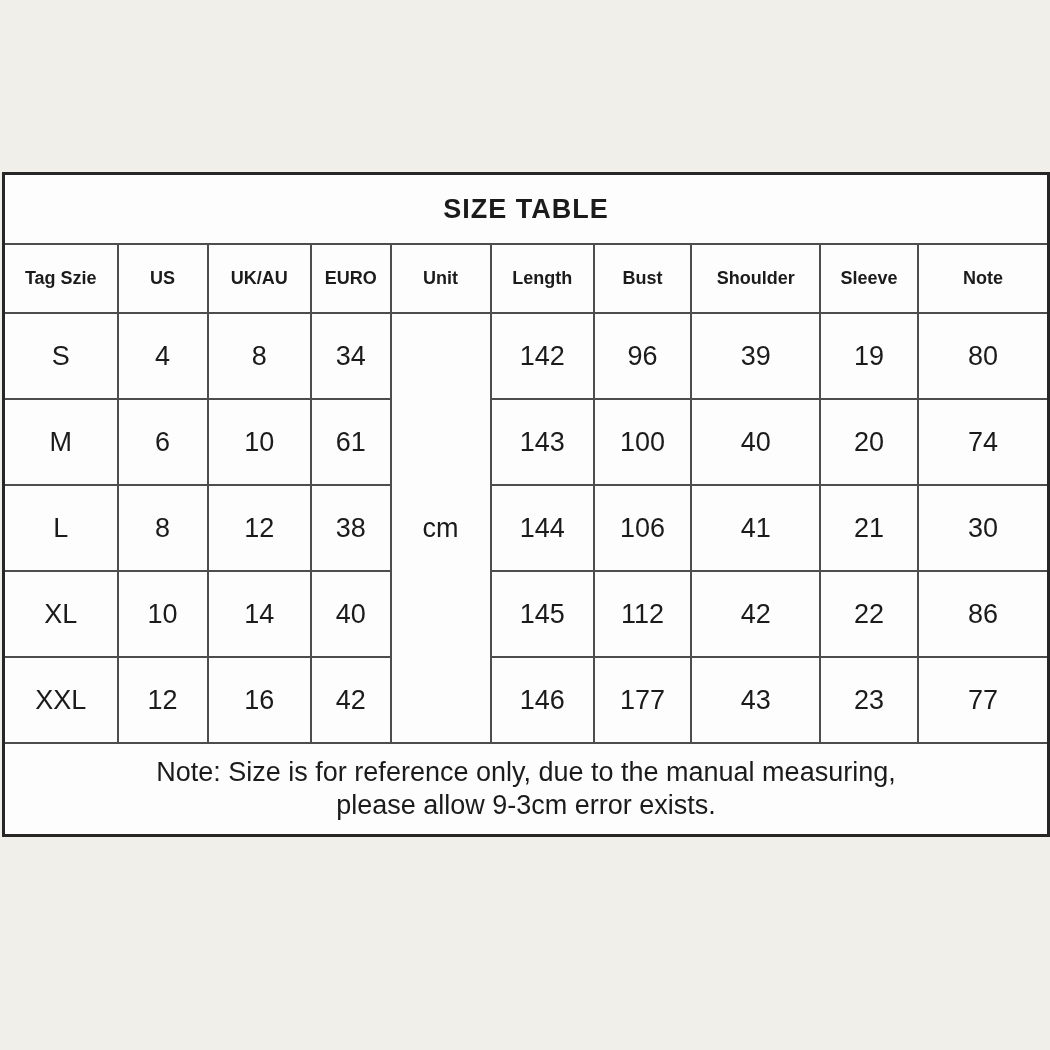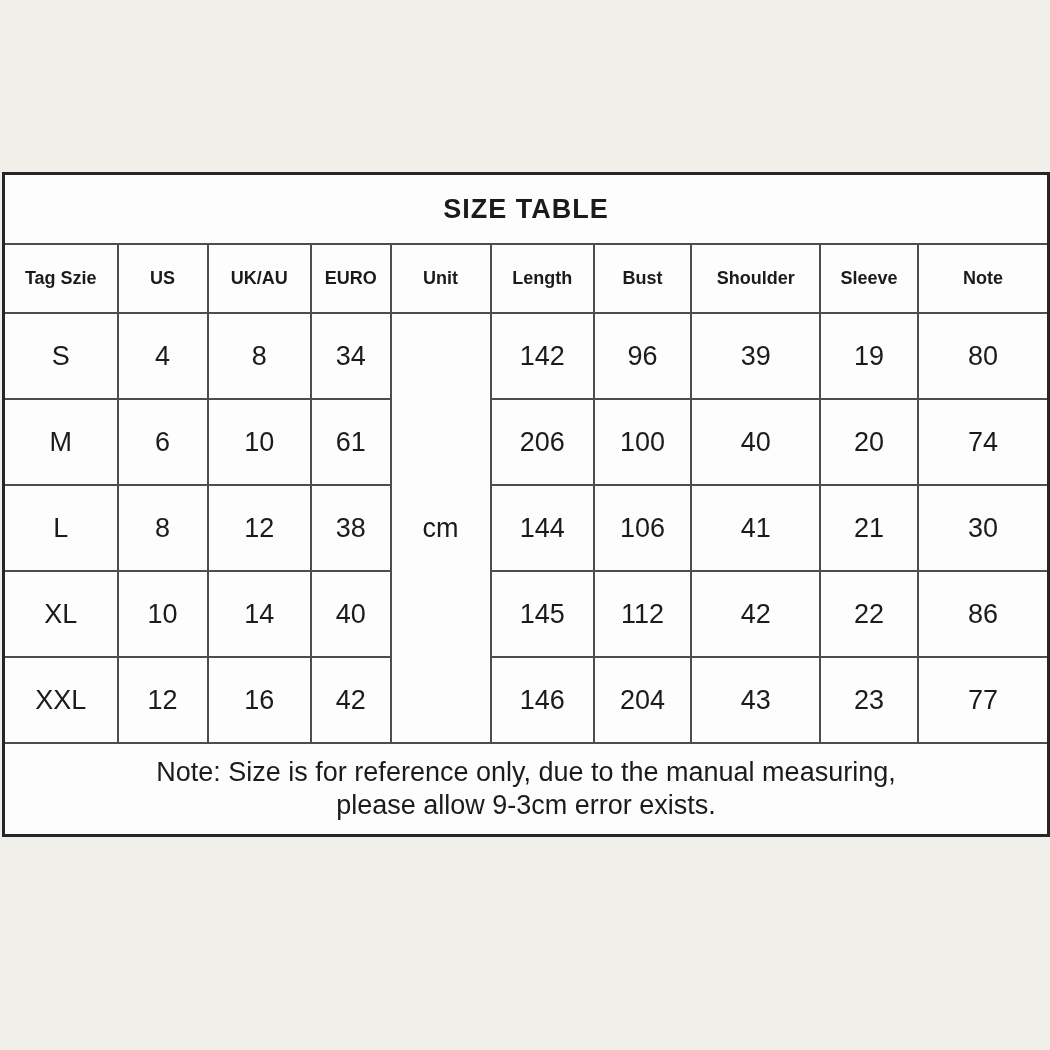--- a/index.html
+++ b/index.html
@@ -101,21 +101,21 @@
       <td>39</td>
       <td>19</td>
       <td>80</td>
     </tr>
 
     <tr class="data-row">
       <td>M</td>
       <td>6</td>
       <td>10</td>
       <td>61</td>
-      <td>206</td>
+      <td>143</td>
       <td>100</td>
       <td>40</td>
       <td>20</td>
       <td>74</td>
     </tr>
 
     <tr class="data-row">
       <td>L</td>
       <td>8</td>
       <td>12</td>
@@ -138,21 +138,21 @@
       <td>22</td>
       <td>86</td>
     </tr>
 
     <tr class="data-row">
       <td>XXL</td>
       <td>12</td>
       <td>16</td>
       <td>42</td>
       <td>146</td>
-      <td>204</td>
+      <td>177</td>
       <td>43</td>
       <td>23</td>
       <td>77</td>
     </tr>
 
     <tr>
       <td class="note-cell" colspan="10">
         <div>Note: Size is for reference only, due to the manual measuring,</div>
         <div>please allow 9-3cm error exists.</div>
       </td>

